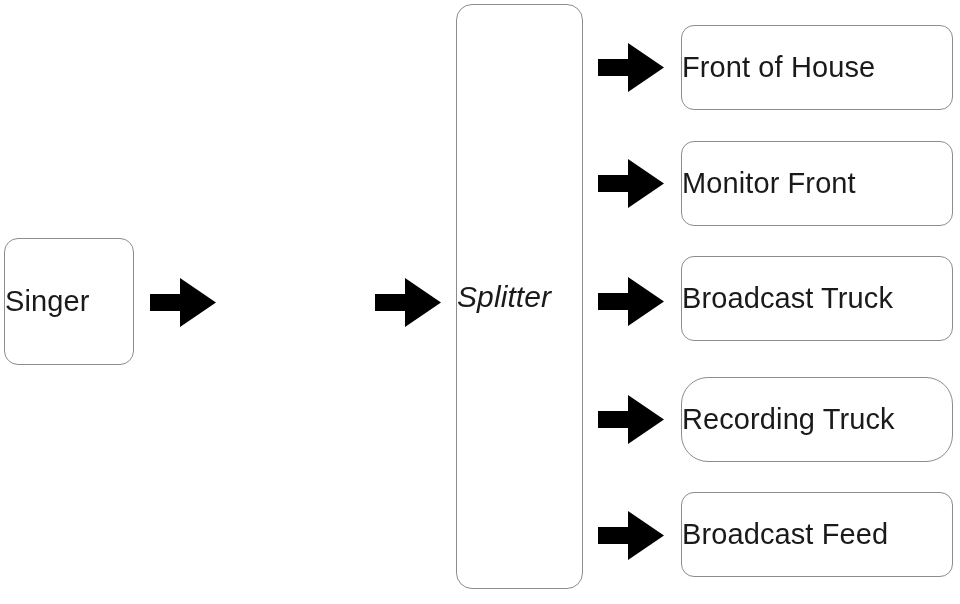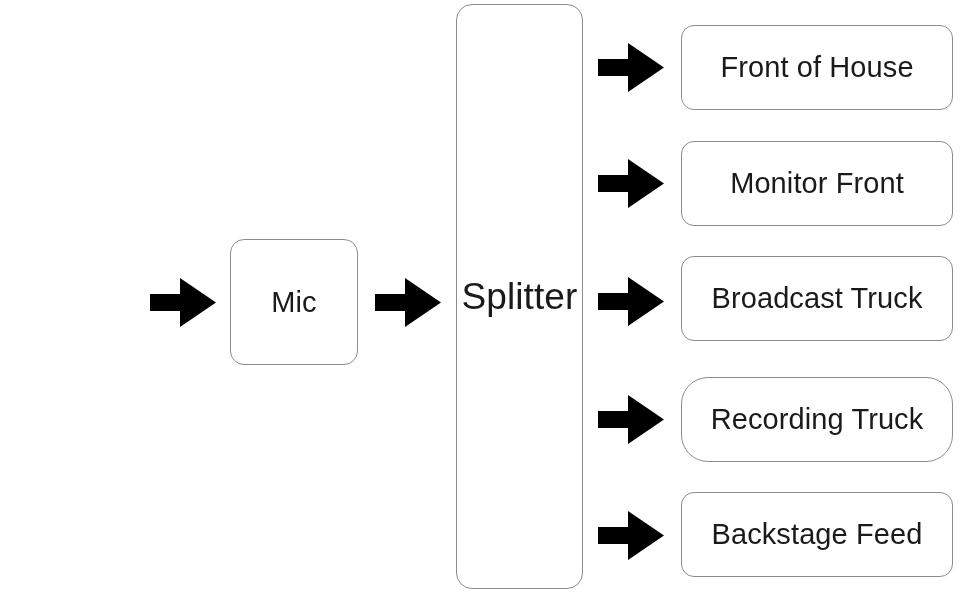--- a/index.html
+++ b/index.html
@@ -16,21 +16,20 @@
     overflow: hidden;
   }
   .node {
     position: absolute;
     box-sizing: border-box;
     background: #ffffff;
     border: 1.6px solid #8c8c8c;
     border-radius: 14px;
     display: flex;
     align-items: center;
-    justify-content: center;
   }
   .node-label {
     color: #1a1a1a;
     font-size: 29px;
     font-weight: 400;
     letter-spacing: 0.1px;
     line-height: 1;
     white-space: nowrap;
   }
   .arrow {
@@ -41,21 +40,21 @@
     width: 100%;
     height: 100%;
   }
   
   #node-singer { left: 4px;   top: 238px; width: 130px; height: 127px; }
   #node-mic    { left: 230px; top: 239px; width: 128px; height: 126px; }
   #node-splitter {
     left: 456px; top: 4px; width: 127px; height: 585px;
     border-radius: 16px;
   }
-  #node-splitter .node-label { font-size: 37px; }
+  #node-splitter .node-label { font-size: 30px; font-style: italic; }
   
   .dest { left: 681px; width: 272px; height: 85px; border-radius: 13px; }
   #node-front-of-house  { top: 25px; }
   #node-monitor-world   { top: 141px; }
   #node-broadcast-truck { top: 256px; }
   #node-recording-truck { top: 377px; border-radius: 27px; }
   #node-backstage-feed  { top: 492px; }
   
   #arrow-singer-mic   { left: 150px; top: 278px; width: 66px; height: 49px; }
   #arrow-mic-splitter { left: 375px; top: 278px; width: 66px; height: 49px; }
@@ -65,30 +64,30 @@
   #arrow-split-2 { top: 159px; }
   #arrow-split-3 { top: 277px; }
   #arrow-split-4 { top: 395px; }
   #arrow-split-5 { top: 511px; }
 </style>
 </head>
 <body>
 
 <div id="canvas">
 
+  <div class="node" id="node-singer">
+    <span class="node-label">Singer</span>
+  </div>
 
   <div class="arrow" id="arrow-singer-mic">
     <svg viewBox="0 0 66 49" preserveAspectRatio="none" aria-hidden="true">
       <polygon points="0,16 30,16 30,0 66,24.5 30,49 30,33 0,33" fill="#000000"></polygon>
     </svg>
   </div>
 
-  <div class="node" id="node-mic">
-    <span class="node-label">Mic</span>
-  </div>
 
   <div class="arrow" id="arrow-mic-splitter">
     <svg viewBox="0 0 66 49" preserveAspectRatio="none" aria-hidden="true">
       <polygon points="0,16 30,16 30,0 66,24.5 30,49 30,33 0,33" fill="#000000"></polygon>
     </svg>
   </div>
 
   <div class="node" id="node-splitter">
     <span class="node-label">Splitter</span>
   </div>
@@ -125,16 +124,16 @@
   <div class="node dest" id="node-monitor-world">
     <span class="node-label">Monitor Front</span>
   </div>
   <div class="node dest" id="node-broadcast-truck">
     <span class="node-label">Broadcast Truck</span>
   </div>
   <div class="node dest" id="node-recording-truck">
     <span class="node-label">Recording Truck</span>
   </div>
   <div class="node dest" id="node-backstage-feed">
-    <span class="node-label">Backstage Feed</span>
+    <span class="node-label">Broadcast Feed</span>
   </div>
 
 </div>
 
 </body></html>

